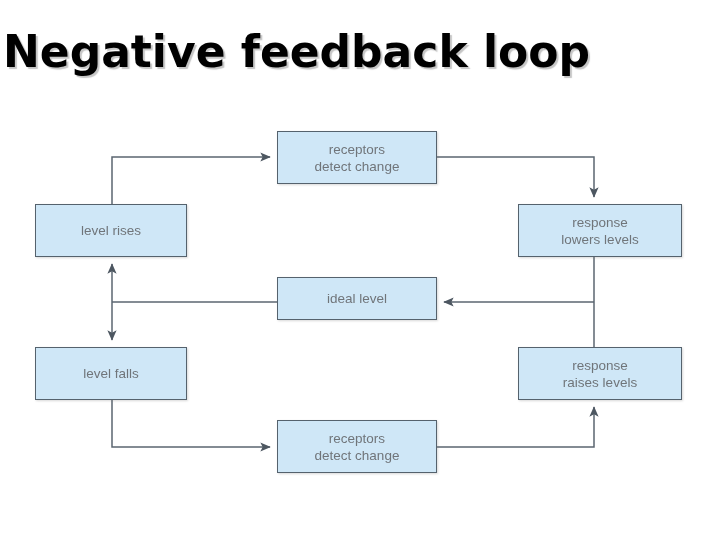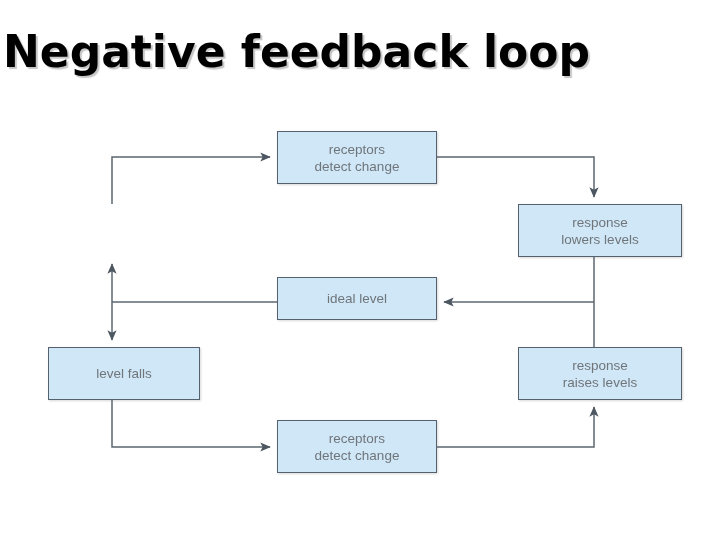--- a/index.html
+++ b/index.html
@@ -108,31 +108,34 @@
       <g>
         <path d="M 437 447 L 594 447 L 594 407" fill="none" stroke="#5b6670" stroke-width="1.5" marker-end="url(#arrowhead)"></path>
       </g>
     </svg>
 
     <div class="node" style="left:277px; top:131px; width:160px; height:53px;">
       <span class="node-label">receptors
 detect change</span>
     </div>
 
+    <div class="node" style="left:35px; top:204px; width:152px; height:53px;">
+      <span class="node-label">level rises</span>
+    </div>
 
     <div class="node" style="left:518px; top:204px; width:164px; height:53px;">
       <span class="node-label">response
 lowers levels</span>
     </div>
 
     <div class="node" style="left:277px; top:277px; width:160px; height:43px;">
       <span class="node-label">ideal level</span>
     </div>
 
-    <div class="node" style="left:48px; top:347px; width:152px; height:53px;">
+    <div class="node" style="left:35px; top:347px; width:152px; height:53px;">
       <span class="node-label">level falls</span>
     </div>
 
     <div class="node" style="left:518px; top:347px; width:164px; height:53px;">
       <span class="node-label">response
 raises levels</span>
     </div>
 
     <div class="node" style="left:277px; top:420px; width:160px; height:53px;">
       <span class="node-label">receptors

